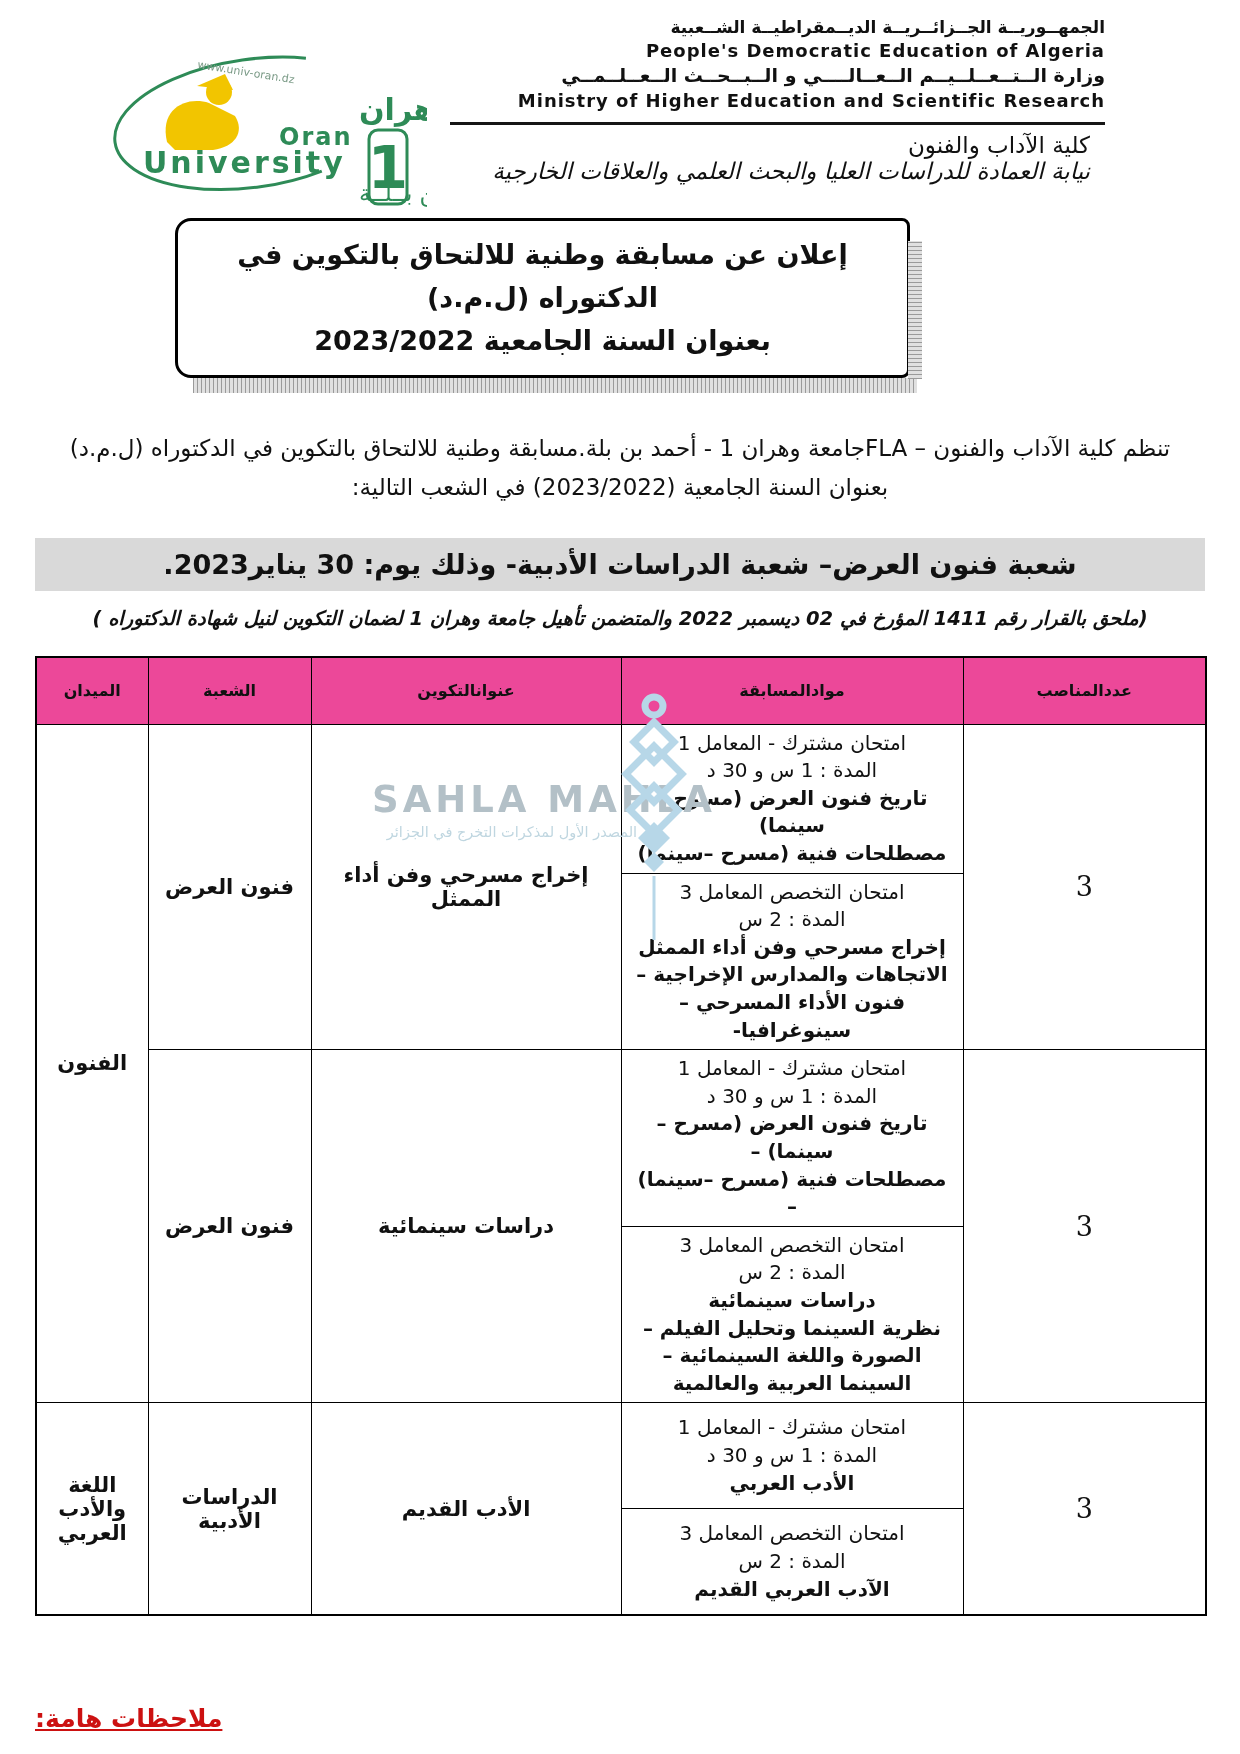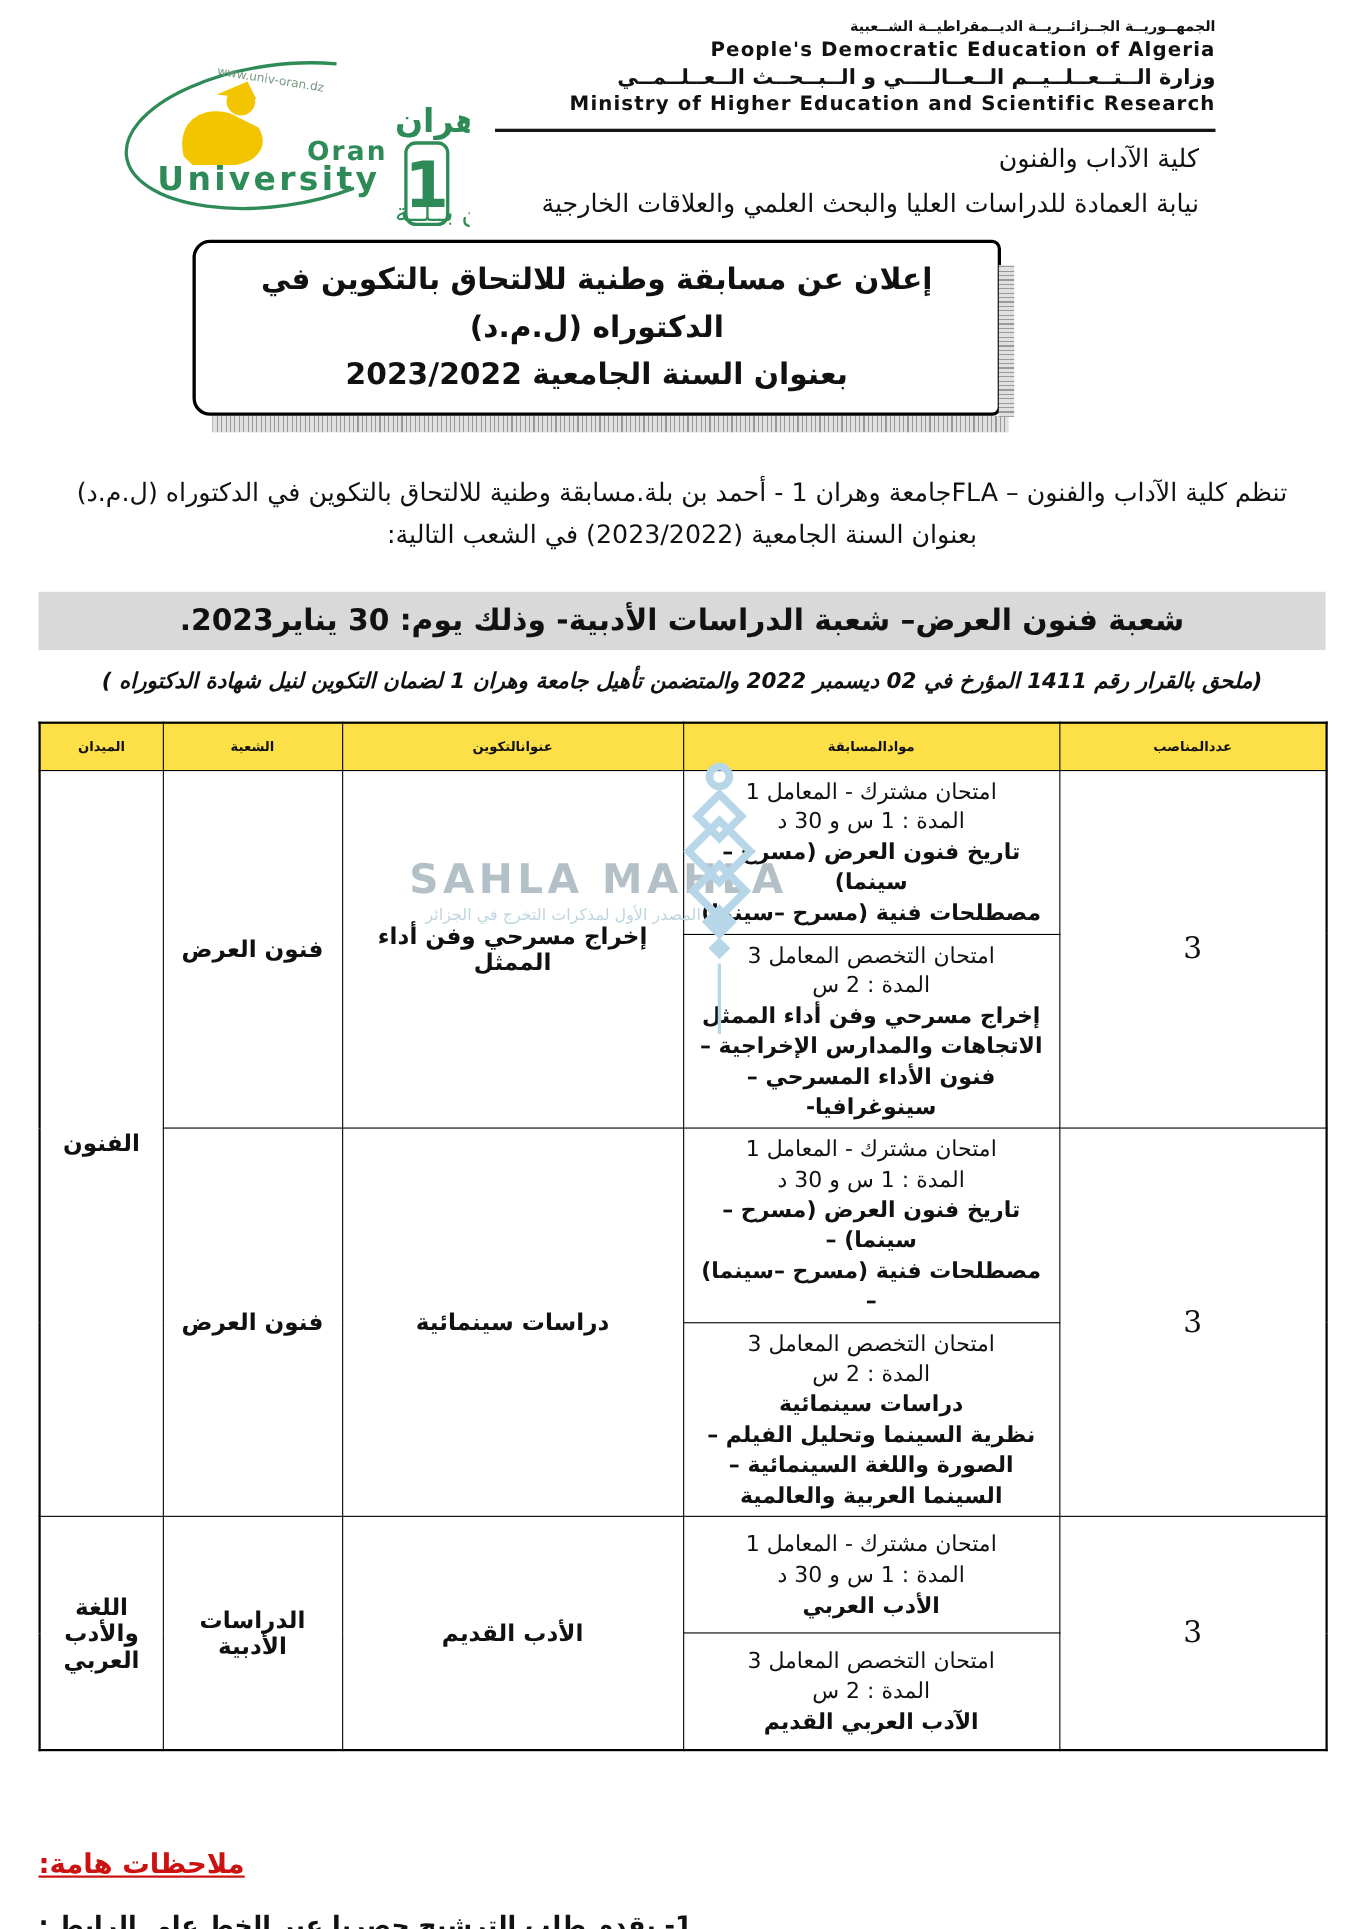--- a/index.html
+++ b/index.html
@@ -12,26 +12,26 @@
     padding:0 35px;
     box-sizing:border-box;
     overflow:hidden;
   }
   
   .header-band{position:relative;height:218px;}
   .gov{
     position:absolute;top:16px;right:100px;width:655px;
     text-align:right;border-bottom:3px solid #161616;padding-bottom:9px;
   }
-  .gov-ar{font-size:13px;font-weight:bold;direction:rtl;line-height:1.35;}
+  .gov-ar{font-size:17px;font-weight:bold;direction:rtl;line-height:1.35;}
   .gov-ar.ministry{font-size:19px;}
   .gov-en{font-size:18px;font-weight:bold;letter-spacing:1px;line-height:1.35;}
   .faculty{position:absolute;top:132px;right:115px;text-align:right;direction:rtl;}
   .faculty-line1{font-size:23px;}
-  .faculty-line2{font-size:23px;margin-top:15px;}
+  .faculty-line2{font-size:23px;font-style:italic;}
   .logo{position:absolute;top:46px;left:12px;width:380px;height:170px;}
   
   .title-wrap{position:relative;width:735px;margin-left:140px;}
   .title-box{
     position:relative;border:3px solid #000;border-radius:16px 8px 8px 16px;
     text-align:center;font-weight:bold;font-size:27px;line-height:1.6;
     padding:12px 8px;direction:rtl;background:#fff;
   }
   .hatch-v{
     position:absolute;top:20px;right:-15px;width:14px;height:90%;
@@ -54,22 +54,22 @@
     margin-top:16px;direction:rtl;text-align:center;
     font-weight:bold;font-style:italic;font-size:19.5px;
   }
   
   table.comp{
     margin-top:26px;border-collapse:collapse;width:1170px;
     direction:rtl;border:2px solid #000;table-layout:fixed;
   }
   table.comp th,table.comp td{border:1px solid #000;vertical-align:middle;}
   table.comp th{
-    background:#fde047;font-weight:bold;font-size:12px;height:38px;
-    text-align:center;padding:2px;
+    background:#ec4899;font-weight:bold;font-size:16px;height:38px;
+    text-align:center;padding:14px;
   }
   td.subj{text-align:center;padding:5px 10px;font-size:20px;line-height:1.38;}
   td.subj div{white-space:normal;}
   .b{font-weight:bold;}
   td.num{
     text-align:center;font-size:27px;
     font-family:"DejaVu Serif", serif;
   }
   td.train,td.branch,td.domain{
     text-align:center;font-weight:bold;font-size:21px;padding:2px;

